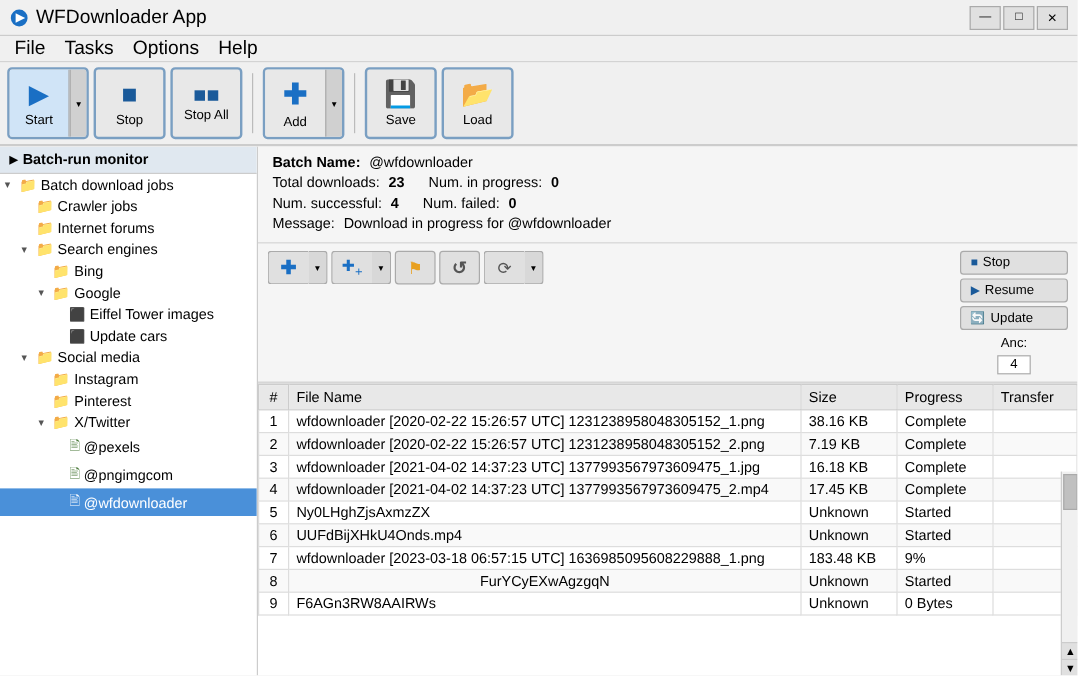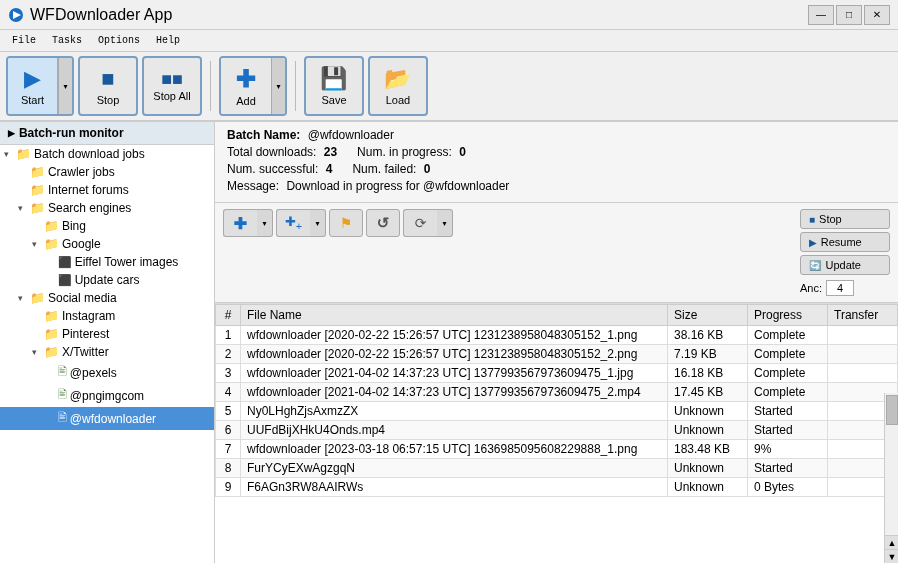--- a/index.html
+++ b/index.html
@@ -31,24 +31,23 @@
     .menu-bar {
       background: #f0f0f0;
       height: 22px;
       display: flex;
       align-items: center;
       padding: 0 4px;
       border-bottom: 1px solid #ccc;
     }
     .menu-item {
       padding: 2px 8px;
-      font-size: 10px;
+      font-size: 16px;
       cursor: pointer;
       border-radius: 2px;
-      font-family: Liberation Mono, monospace;
     }
 
     
     .toolbar {
       background: #f0f0f0;
       height: 70px;
       display: flex;
       align-items: center;
       padding: 4px 6px;
       border-bottom: 2px solid #ccc;
@@ -181,21 +180,21 @@
       gap: 4px;
       padding: 3px 8px;
       background: #e0e0e0;
       border: 1px solid #aaa;
       border-radius: 3px;
       cursor: pointer;
       font-size: 11px;
       white-space: nowrap;
     }
     .anc-row {
-      display: flex; align-items: center; gap: 4px; font-size: 11px; padding-top: 2px;
+      display: flex; align-items: center; gap: 4px; font-size: 11px; padding-top: 2px; flex-direction: column;
     }
     .anc-input {
       width: 28px; border: 1px solid #aaa; padding: 1px 3px; font-size: 11px; text-align: center;
     }
 
     
     .table-container {
       flex: 1;
       overflow-y: auto;
       overflow-x: auto;
@@ -541,21 +540,21 @@
             </tr>
             <tr>
               <td class="col-num">7</td>
               <td class="col-name" style="max-width: 380px; overflow: hidden; text-overflow: ellipsis;">wfdownloader [2023-03-18 06:57:15 UTC] 1636985095608229888_1.png</td>
               <td class="col-size">183.48 KB</td>
               <td class="col-progress">9%</td>
               <td class="col-transfer"></td>
             </tr>
             <tr>
               <td class="col-num">8</td>
-              <td class="col-name" style="max-width: 380px; overflow: hidden; text-overflow: ellipsis;">FurYCyEXwAgzgqN</td>
+              <td class="col-name" style="max-width: 380px; overflow: hidden; text-overflow: ellipsis; text-align: center;">FurYCyEXwAgzgqN</td>
               <td class="col-size">Unknown</td>
               <td class="col-progress">Started</td>
               <td class="col-transfer"></td>
             </tr>
             <tr>
               <td class="col-num">9</td>
               <td class="col-name" style="max-width: 380px; overflow: hidden; text-overflow: ellipsis;">F6AGn3RW8AAIRWs</td>
               <td class="col-size">Unknown</td>
               <td class="col-progress">0 Bytes</td>
               <td class="col-transfer"></td>

